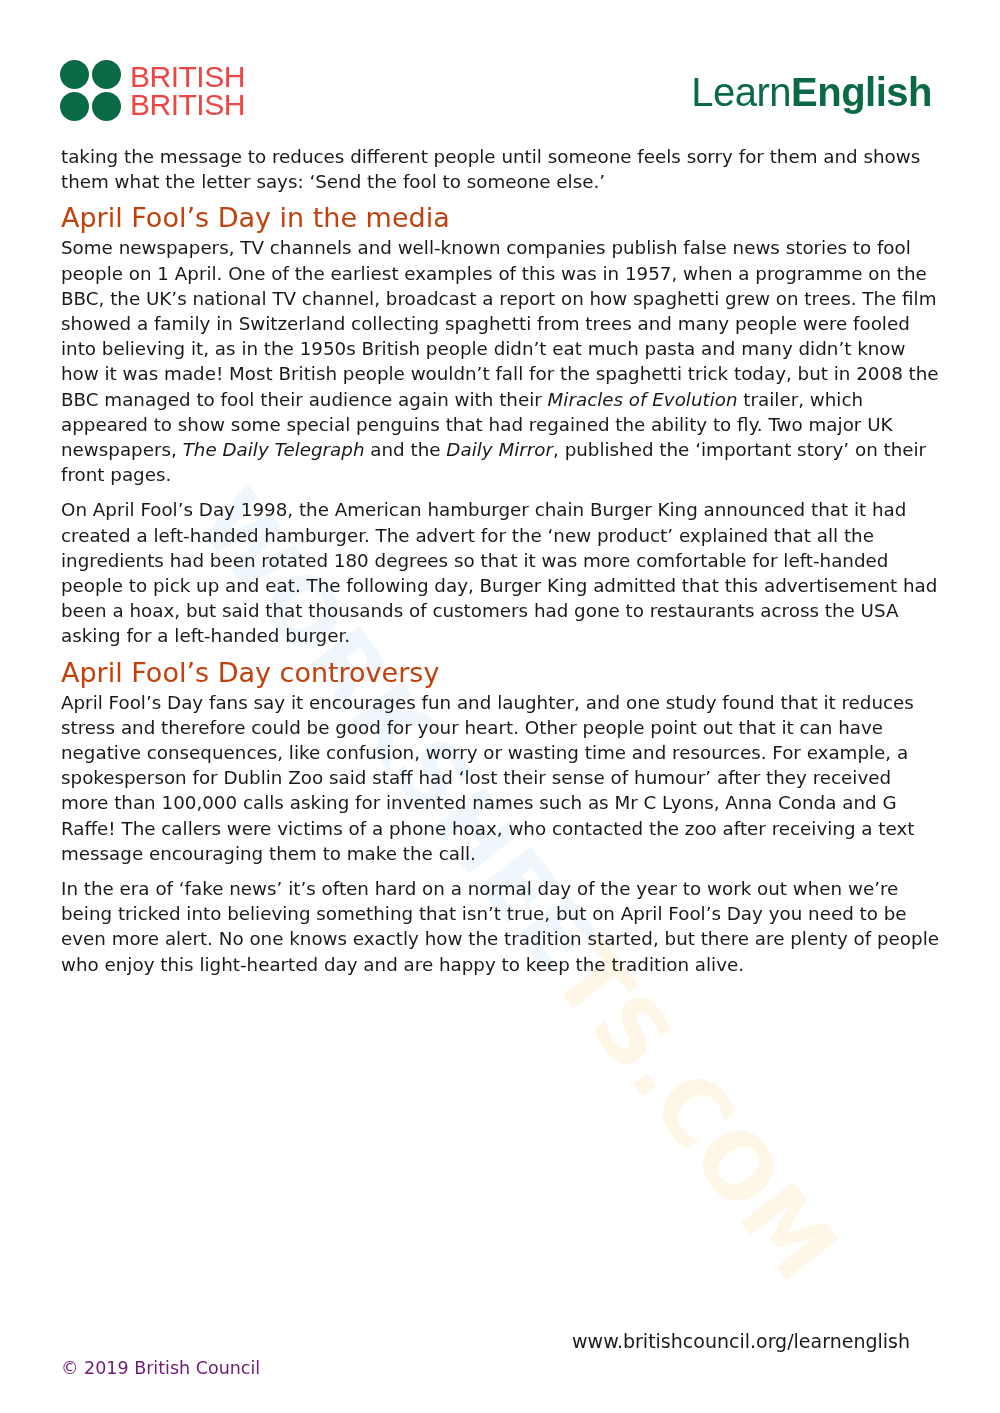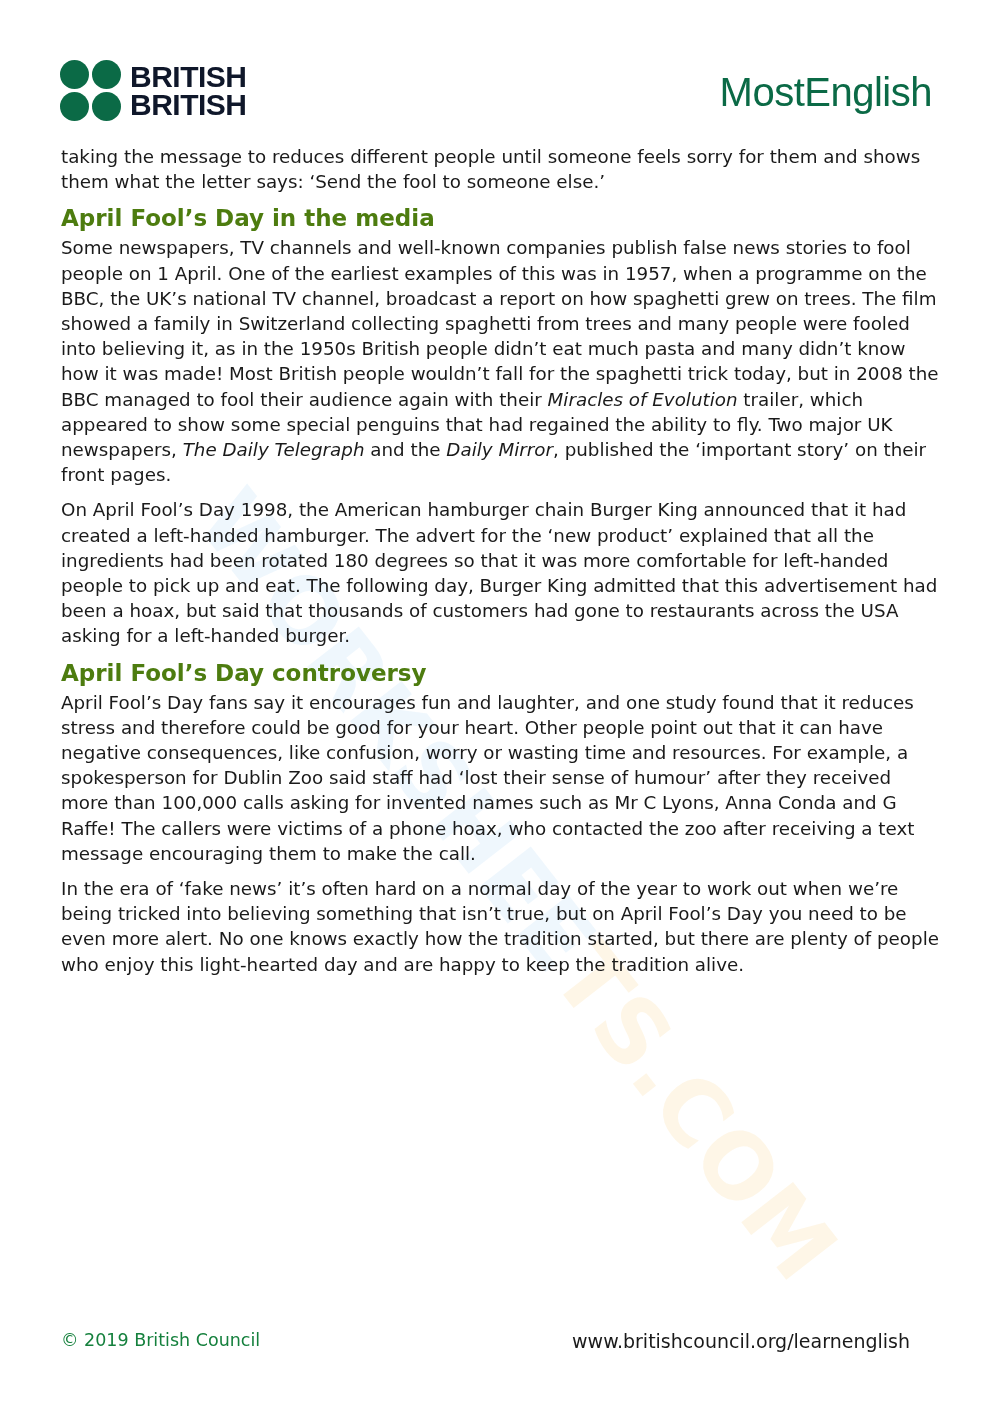--- a/index.html
+++ b/index.html
@@ -5,60 +5,60 @@
   html, body { margin: 0; padding: 0; background: #ffffff; }
   body {
     width: 1000px; height: 1413px; position: relative; overflow: hidden;
     font-family: "DejaVu Sans", "Liberation Sans", sans-serif;
     color: #1a1a1a;
   }
   .header { position: absolute; left: 0; top: 0; width: 1000px; height: 140px; }
   .bc-logo { position: absolute; left: 60px; top: 60px; display: flex; align-items: center; }
   .bc-dots { display: grid; grid-template-columns: 30px 30px; grid-template-rows: 30px 30px; gap: 2px; margin-right: 8px; }
   .bc-dot { width: 29px; height: 29px; border-radius: 50%; background: #0b6a46; }
-  .bc-text { color: #0f172a; font-family: "Liberation Sans", sans-serif; font-weight: bold; font-size: 30px; line-height: 28px; letter-spacing: -0.5px; }
+  .bc-text { color: #ef4444; font-family: "Liberation Sans", sans-serif; font-weight: normal; font-size: 30px; line-height: 28px; letter-spacing: -0.5px; }
   .le-logo { position: absolute; right: 68px; top: 70px; color: #0b6a46; font-family: "Liberation Sans", sans-serif; font-size: 40px; letter-spacing: -0.5px; }
   .le-logo .light { font-weight: normal; }
-  .le-logo .bold { font-weight: normal; }
+  .le-logo .bold { font-weight: bold; }
 
   .content { position: absolute; left: 61px; top: 144px; width: 880px; font-size: 18.3px; line-height: 25.2px; }
   .content p { margin: 0 0 10px 0; }
-  .content h2 { font-weight: bold; font-size: 23px; line-height: 28px; margin: 0 0 3px 0; color: #4d7c0f; }
+  .content h2 { font-weight: normal; font-size: 27px; line-height: 28px; margin: 0 0 3px 0; color: #c2410c; }
   .content em { }
 
   .watermark {
     position: absolute; left: 260px; top: 470px;
     transform: rotate(52deg); transform-origin: left top;
     font-family: "DejaVu Sans", sans-serif; font-weight: bold; font-size: 90px;
     color: rgba(120, 190, 240, 0.12); white-space: nowrap; pointer-events: none;
   }
   .watermark .orange { color: rgba(250, 180, 60, 0.12); }
 
-  .footer-left { position: absolute; left: 61px; top: 1330px; font-size: 17.5px; color: #15803d; }
+  .footer-left { position: absolute; left: 61px; top: 1358px; font-size: 17.5px; color: #701a75; }
   .footer-right { position: absolute; right: 90px; top: 1330px; font-size: 19px; color: #1a1a1a; }
 </style>
 </head>
 <body>
 
 <div class="watermark"><span>WORKSHEE</span><span class="orange">TS.COM</span></div>
 
 <div class="header">
   <div class="bc-logo">
     <div class="bc-dots">
       <span class="bc-dot"></span>
       <span class="bc-dot"></span>
       <span class="bc-dot"></span>
       <span class="bc-dot"></span>
     </div>
     <div class="bc-text">
       <div>BRITISH</div>
       <div>BRITISH</div>
     </div>
   </div>
-  <div class="le-logo"><span class="light">Most</span><span class="bold">English</span></div>
+  <div class="le-logo"><span class="light">Learn</span><span class="bold">English</span></div>
 </div>
 
 <div class="content">
   <p>taking the message to reduces different people until someone feels sorry for them and shows them what the letter says: ‘Send the fool to someone else.’</p>
   <h2>April Fool’s Day in the media</h2>
   <p><span>Some newspapers, TV channels and well-known companies publish false news stories to fool people on 1 April. One of the earliest examples of this was in 1957, when a programme on the BBC, the UK’s national TV channel, broadcast a report on how spaghetti grew on trees. The film showed a family in Switzerland collecting spaghetti from trees and many people were fooled into believing it, as in the 1950s British people didn’t eat much pasta and many didn’t know how it was made! Most British people wouldn’t fall for the spaghetti trick today, but in 2008 the BBC managed to fool their audience again with their </span><em>Miracles of Evolution</em><span> trailer, which appeared to show some special penguins that had regained the ability to fly. Two major UK newspapers, </span><em>The Daily Telegraph</em><span> and the </span><em>Daily Mirror</em><span>, published the ‘important story’ on their front pages.</span></p>
   <p>On April Fool’s Day 1998, the American hamburger chain Burger King announced that it had created a left-handed hamburger. The advert for the ‘new product’ explained that all the ingredients had been rotated 180 degrees so that it was more comfortable for left-handed people to pick up and eat. The following day, Burger King admitted that this advertisement had been a hoax, but said that thousands of customers had gone to restaurants across the USA asking for a left-handed burger.</p>
   <h2>April Fool’s Day controversy</h2>
   <p>April Fool’s Day fans say it encourages fun and laughter, and one study found that it reduces stress and therefore could be good for your heart. Other people point out that it can have negative consequences, like confusion, worry or wasting time and resources. For example, a spokesperson for Dublin Zoo said staff had ‘lost their sense of humour’ after they received more than 100,000 calls asking for invented names such as Mr C Lyons, Anna Conda and G Raffe! The callers were victims of a phone hoax, who contacted the zoo after receiving a text message encouraging them to make the call.</p>
   <p>In the era of ‘fake news’ it’s often hard on a normal day of the year to work out when we’re being tricked into believing something that isn’t true, but on April Fool’s Day you need to be even more alert. No one knows exactly how the tradition started, but there are plenty of people who enjoy this light-hearted day and are happy to keep the tradition alive.</p>

